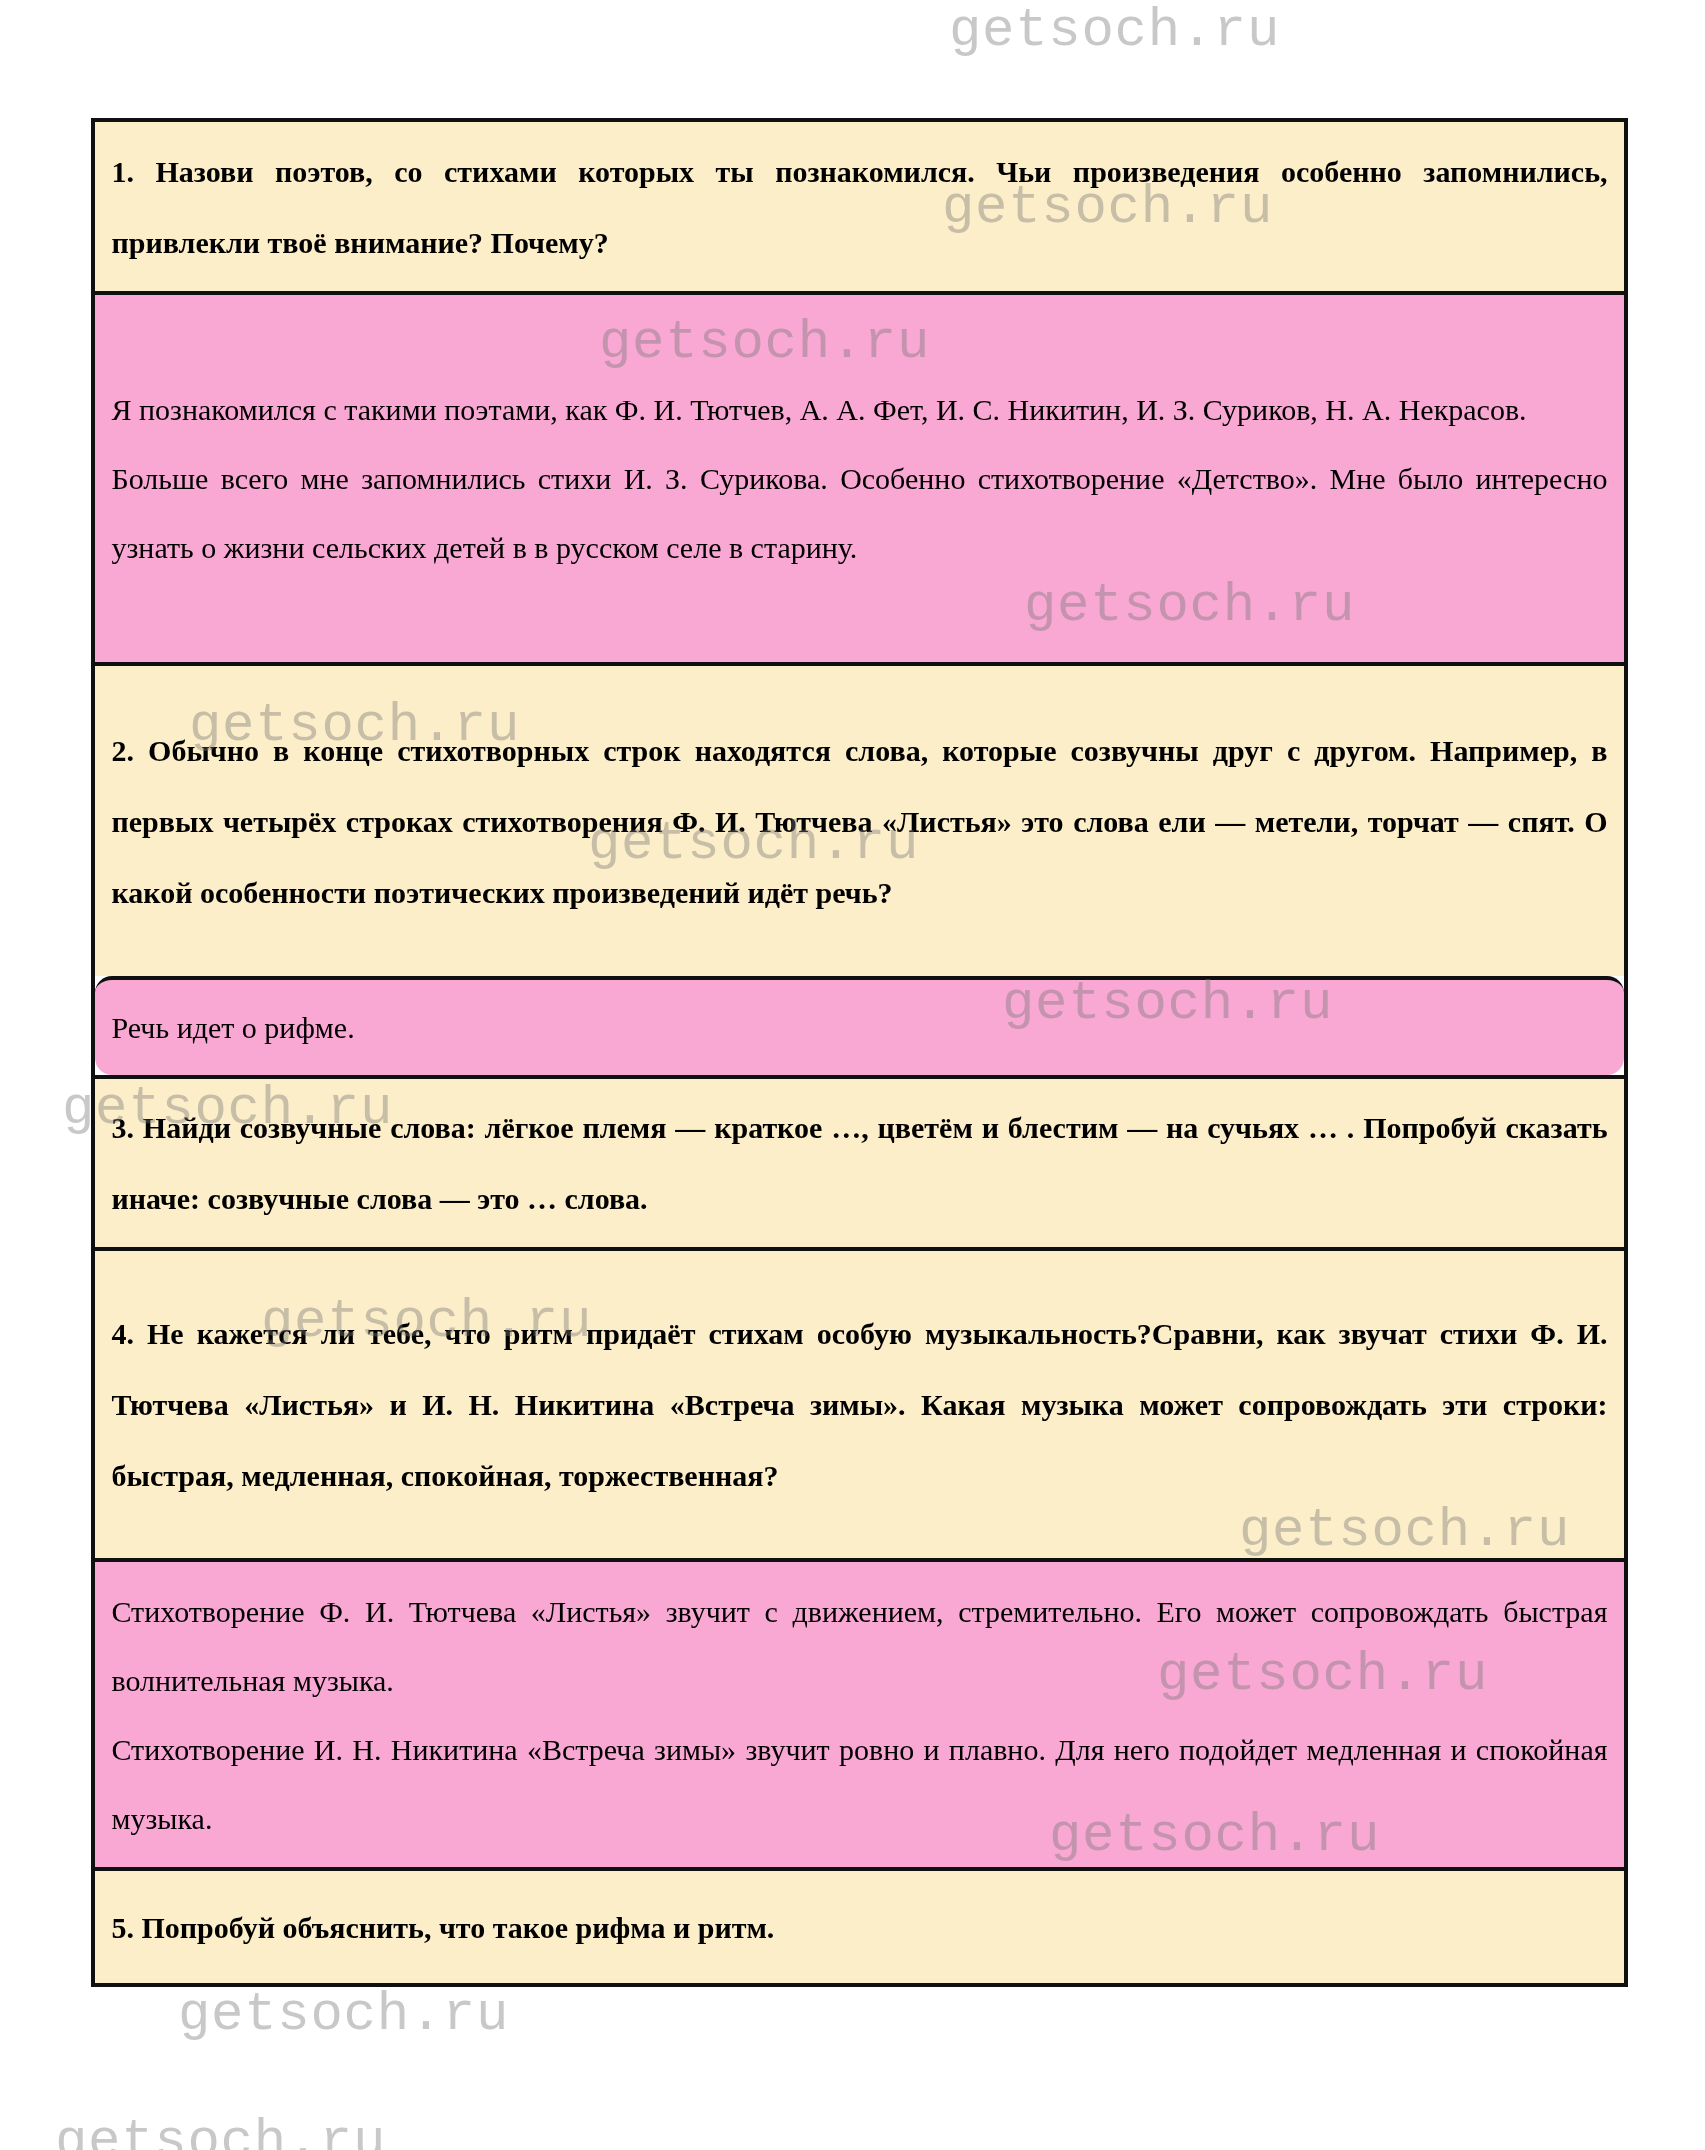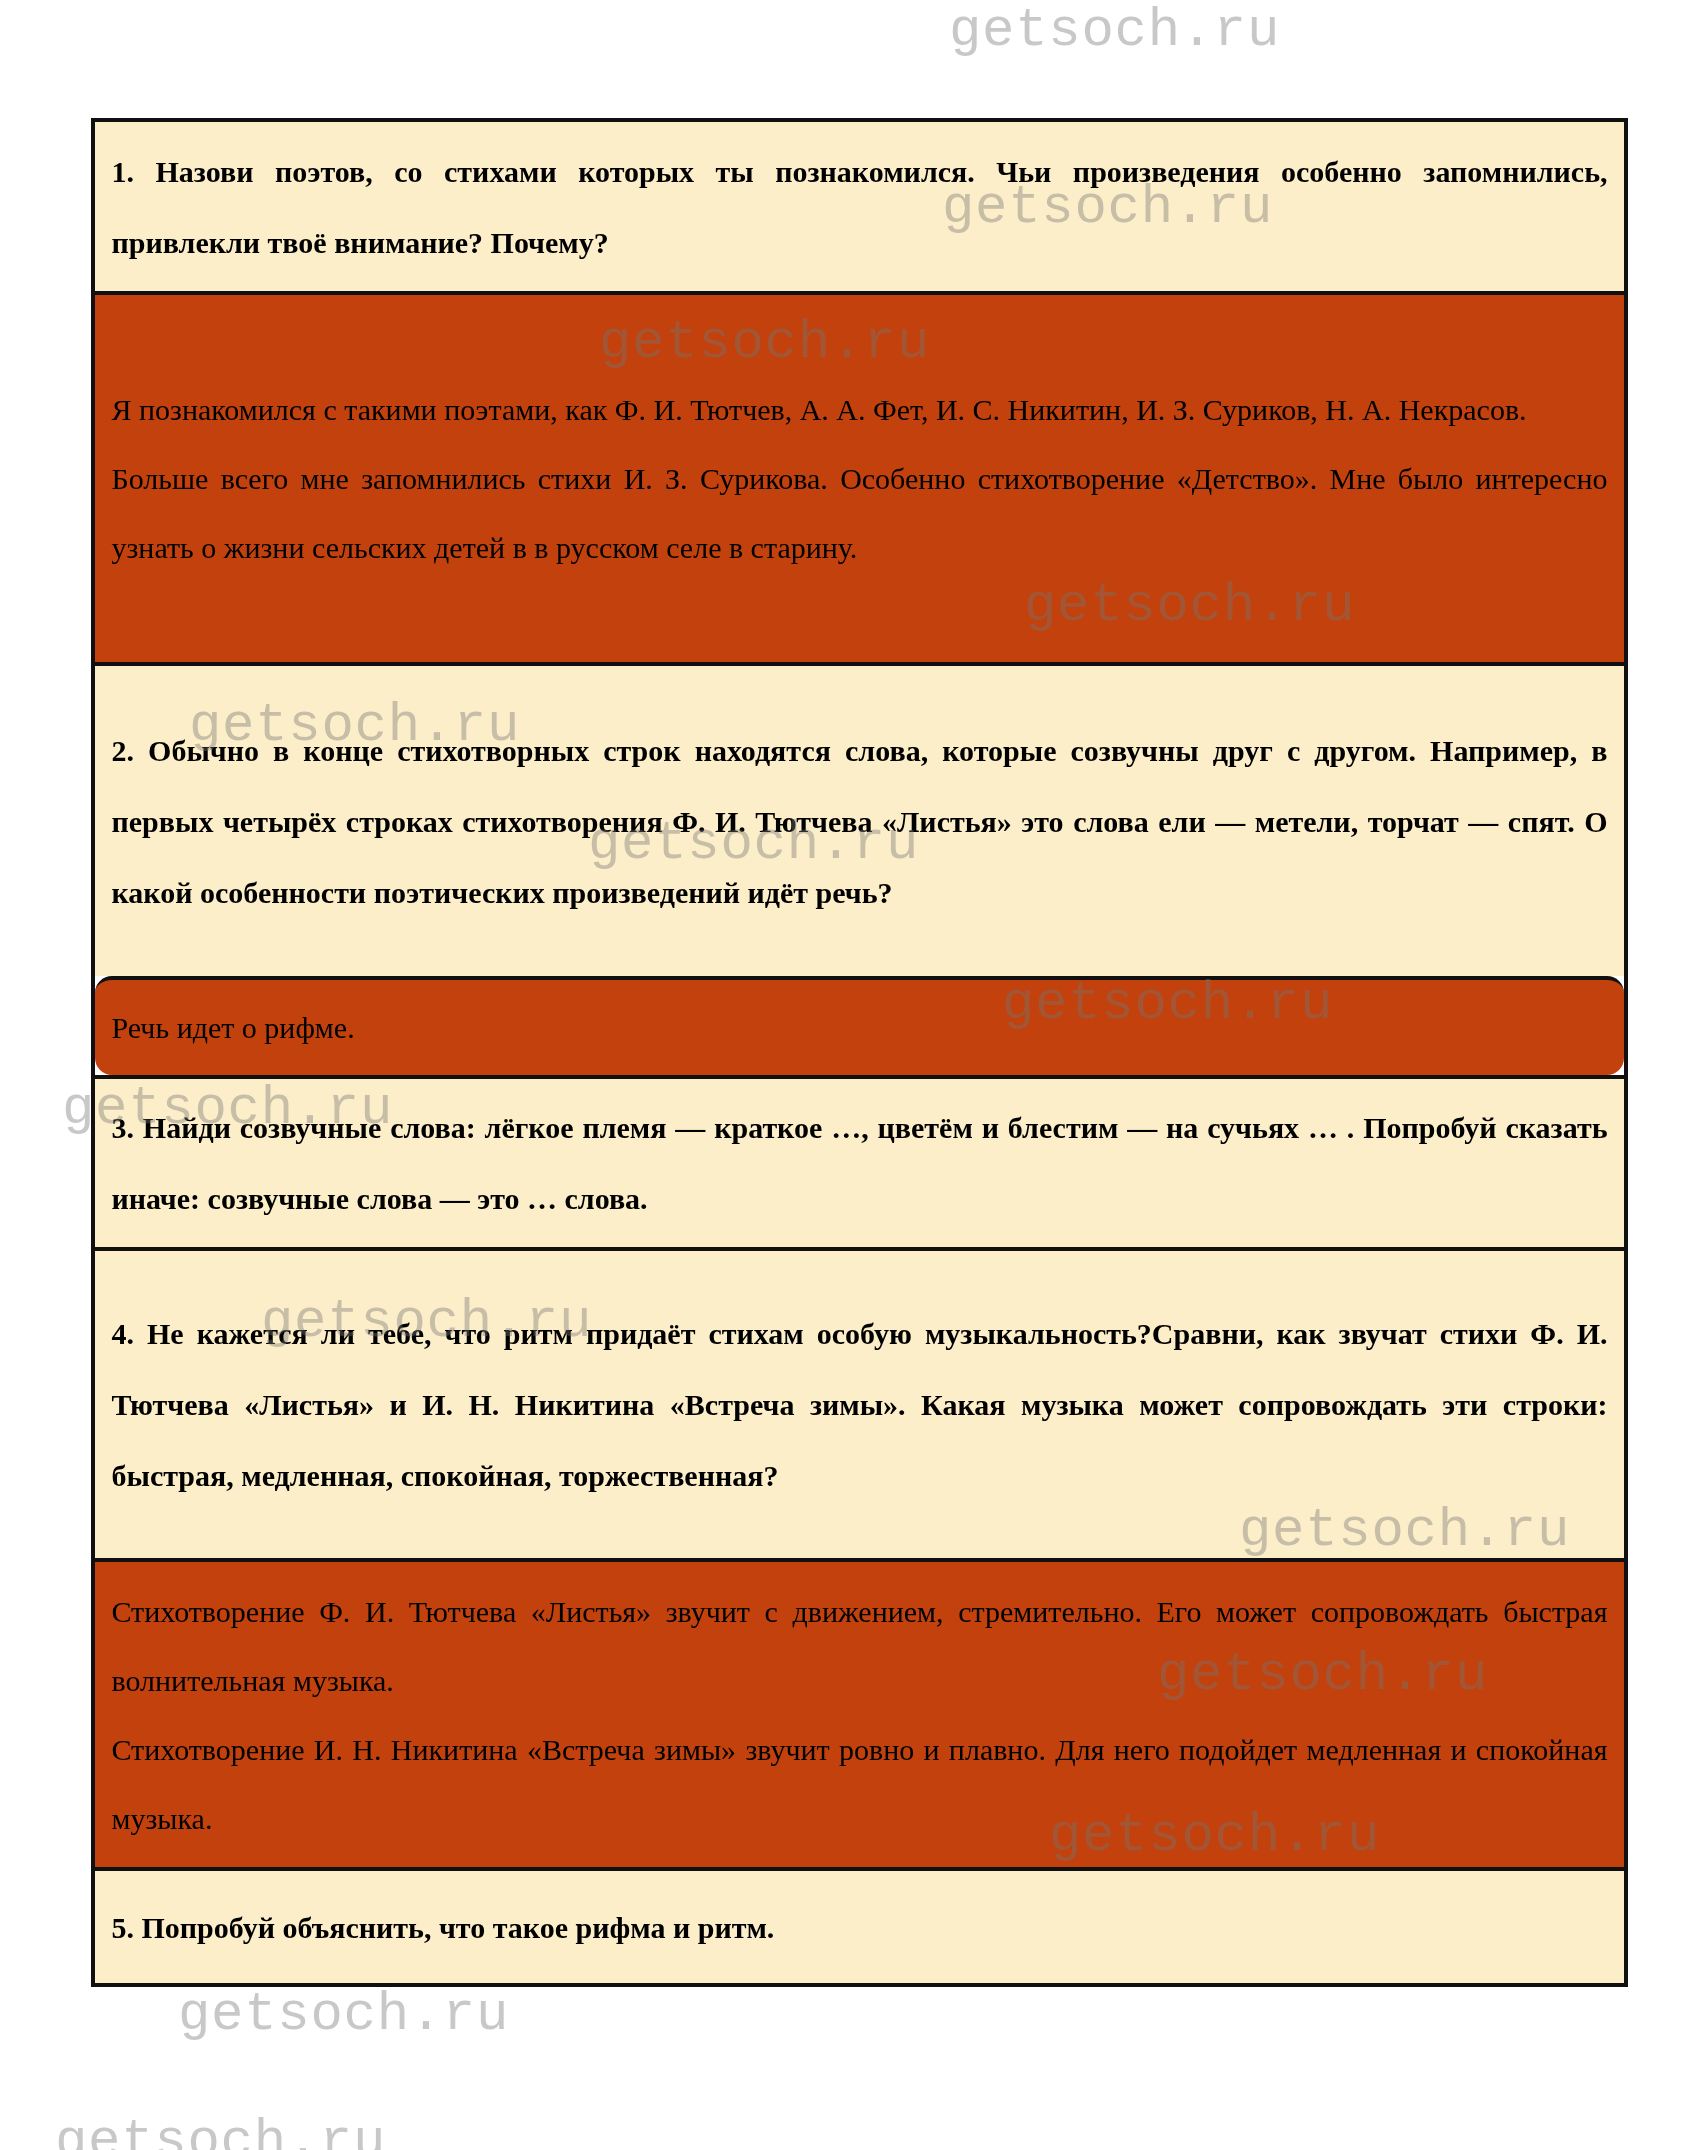--- a/index.html
+++ b/index.html
@@ -20,21 +20,21 @@
   }
   .blk {
     box-sizing: border-box;
     display: flex;
     flex-direction: column;
     justify-content: center;
     padding: 0 16.5px;
   }
   .blk + .blk { border-top: 4.8px solid #101010; }
   .q { background: #fdeeca; }
-  .a { background: #c2410c; }
+  .a { background: #f9a8d4; }
   .blk p {
     margin: 0;
     font-size: 30px;
     color: #000000;
     text-align: justify;
   }
   .q p { font-weight: bold; line-height: 71px; }
   .a p { font-weight: normal; line-height: 69px; }
   .h246 { height: 169px; }
   .h540 { height: 371px; }

